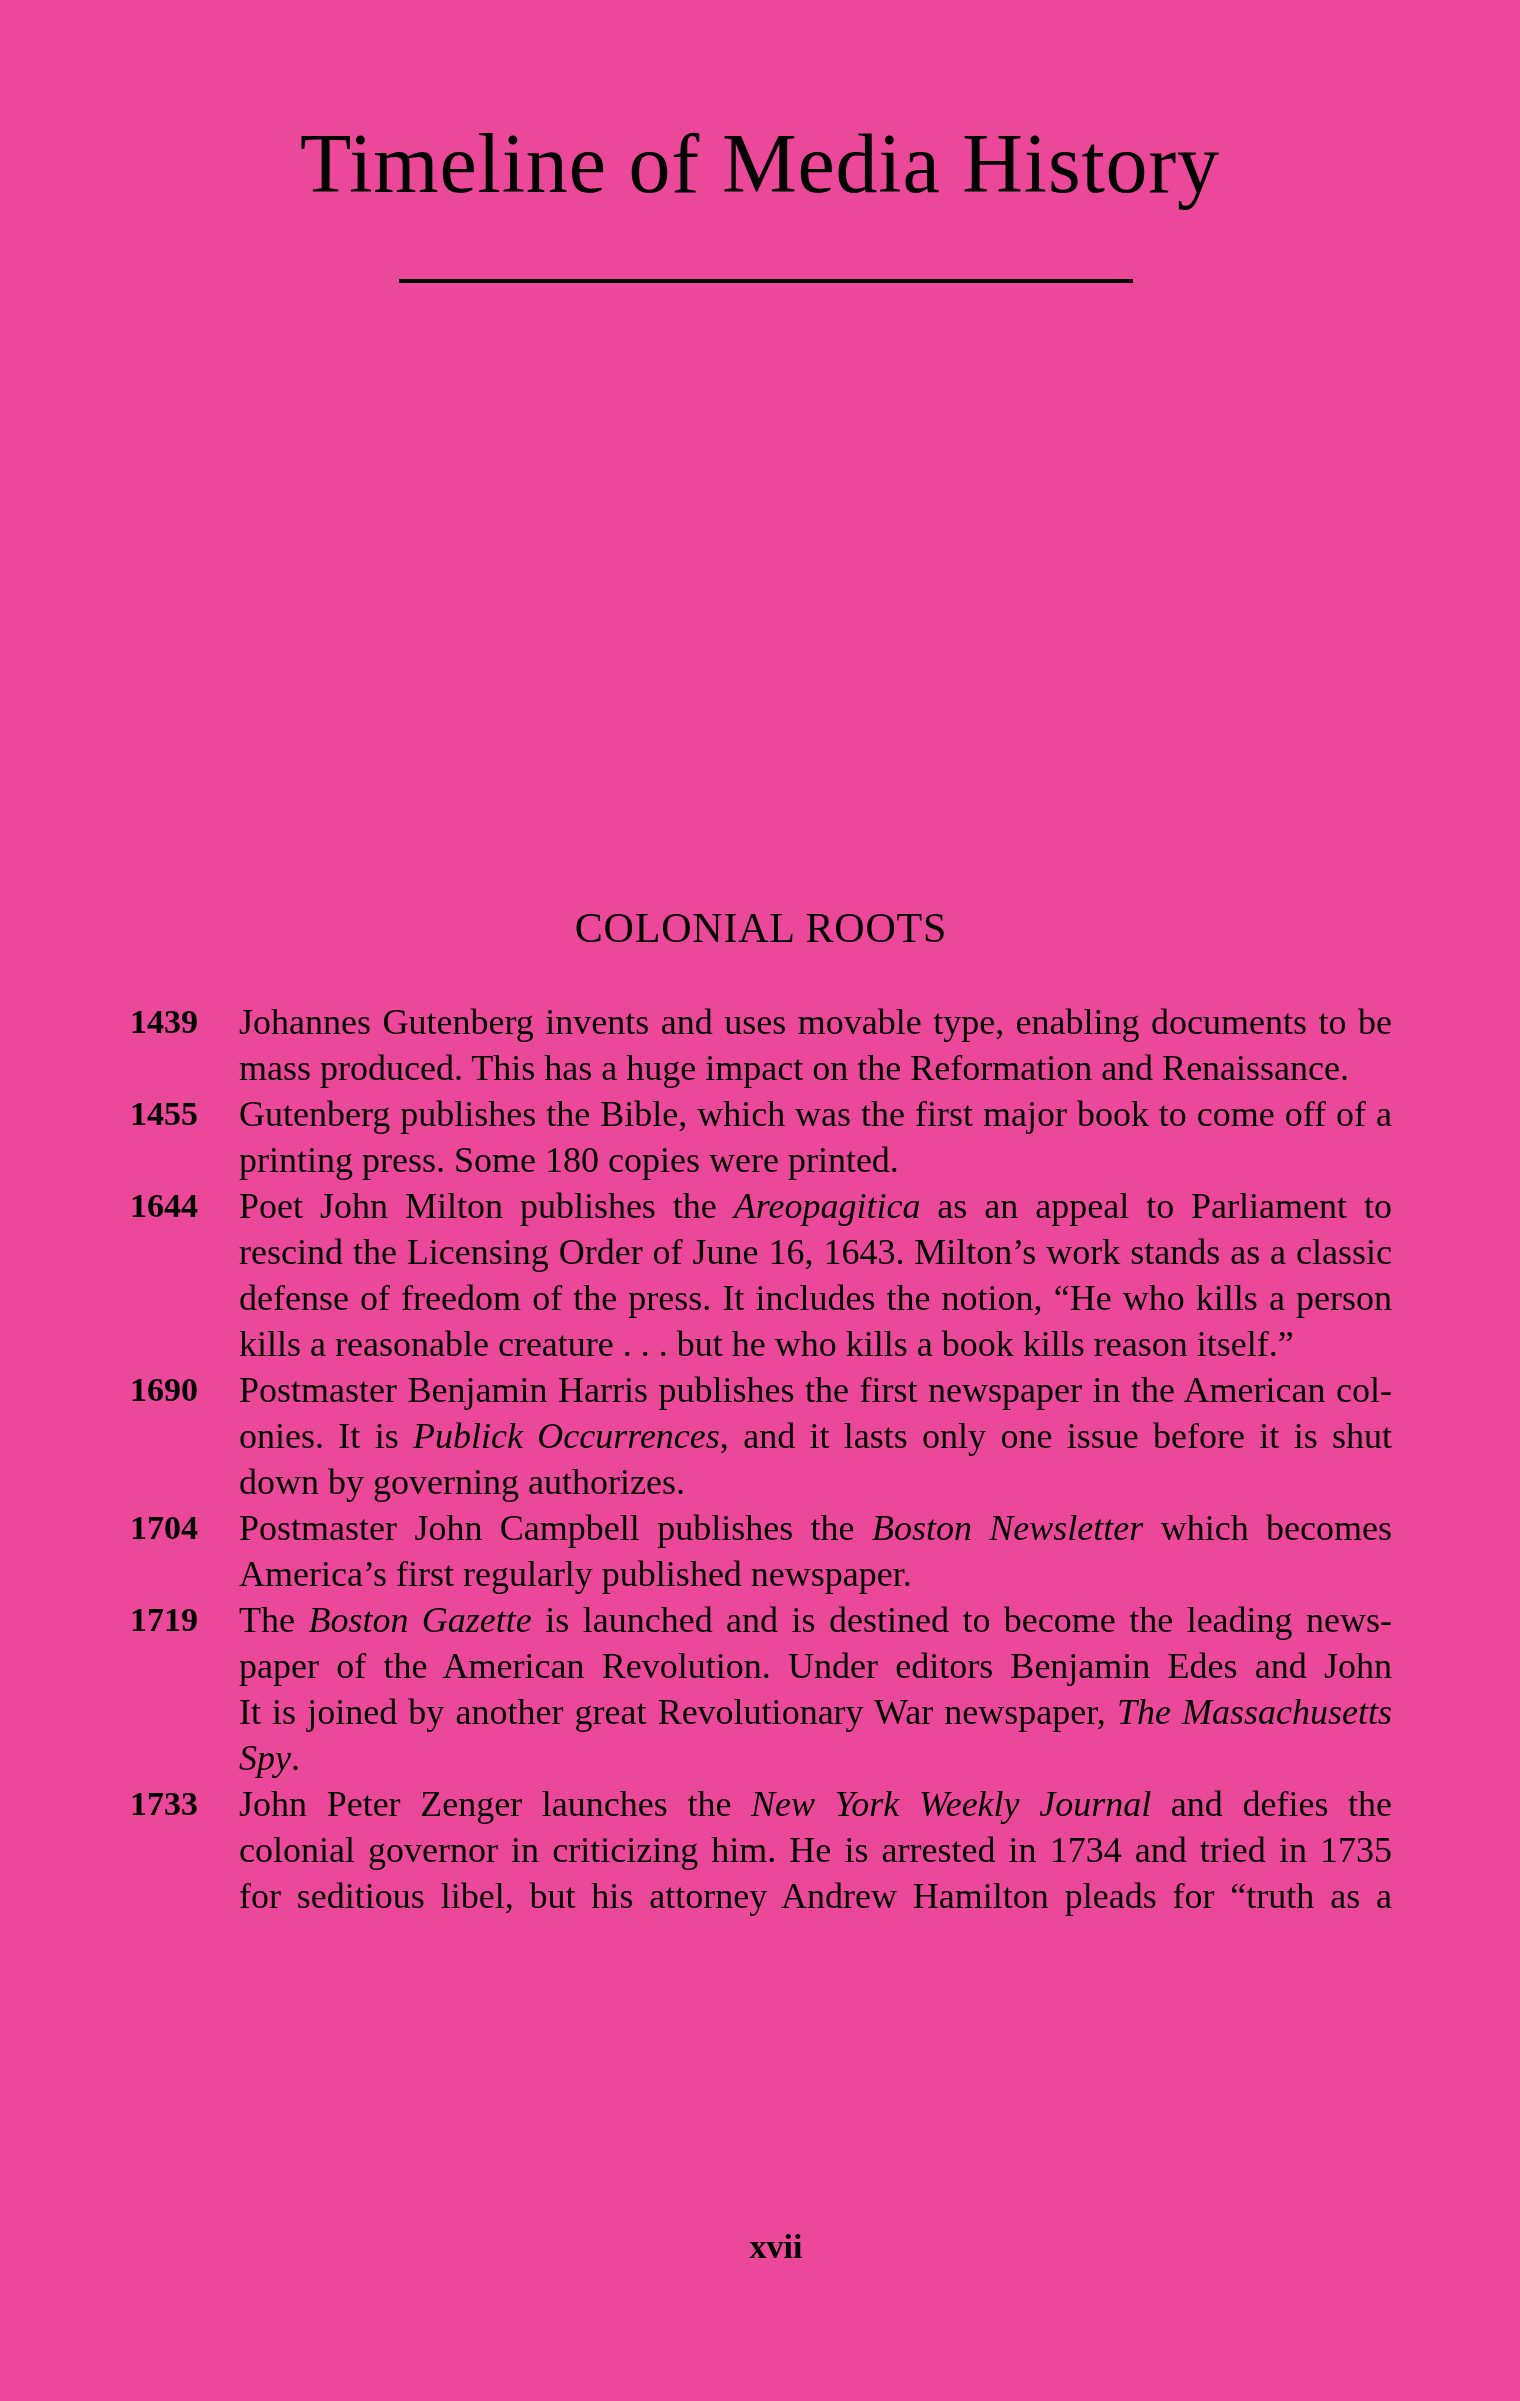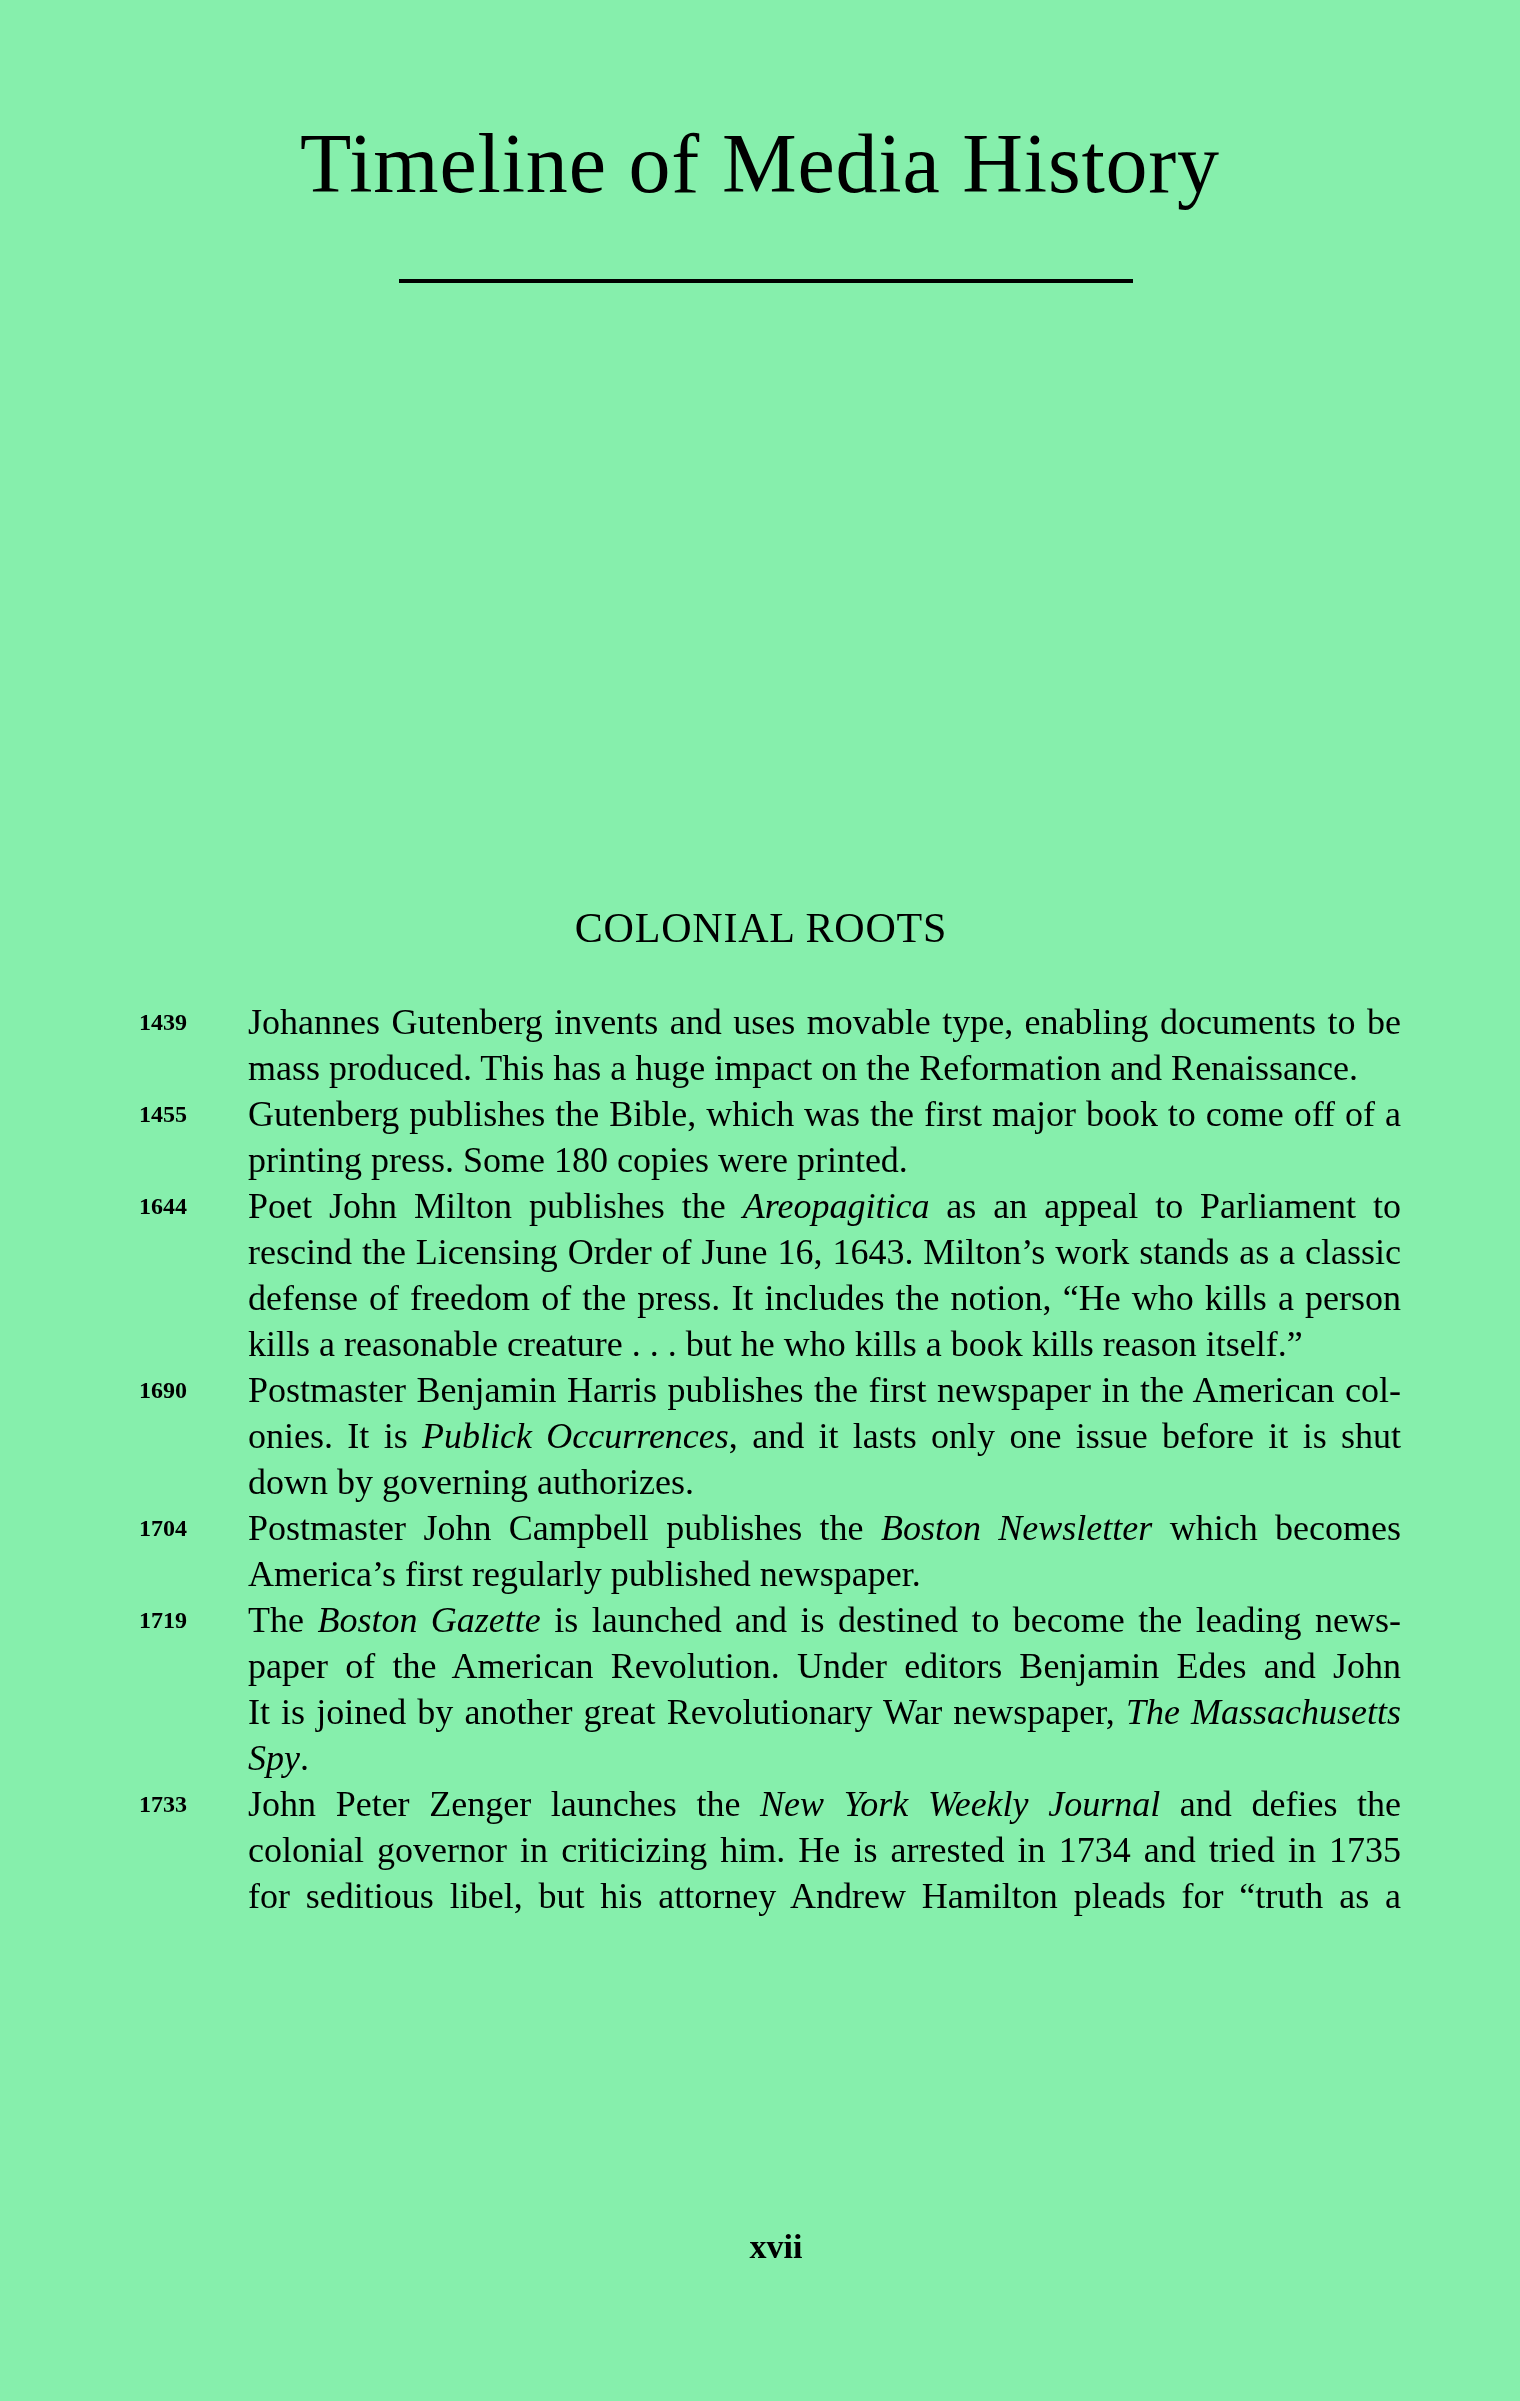--- a/index.html
+++ b/index.html
@@ -4,21 +4,21 @@
 <style>
   html, body {
     margin: 0;
     padding: 0;
     background: #ffffff;
   }
   .page {
     position: relative;
     width: 1520px;
     height: 2401px;
-    background: #86efac;
+    background: #ec4899;
     color: #000000;
     font-family: "Liberation Serif", "DejaVu Serif", serif;
     overflow: hidden;
   }
   .book-title {
     position: absolute;
     top: 122px;
     left: 0;
     width: 100%;
     text-align: center;
@@ -53,23 +53,22 @@
   .tl-section + .tl-section .section-heading {
     margin-top: 101px;
   }
   .entry {
     display: flex;
     align-items: flex-start;
   }
   .year {
     flex: 0 0 109px;
     font-weight: 700;
-    font-size: 24px;
+    font-size: 34px;
     line-height: 46px;
-    margin-left: 9px;
   }
   .entry-text {
     flex: 0 0 1153px;
     width: 1153px;
     font-size: 36px;
     line-height: 46px;
   }
   .line {
     text-align: justify;
     text-align-last: justify;

